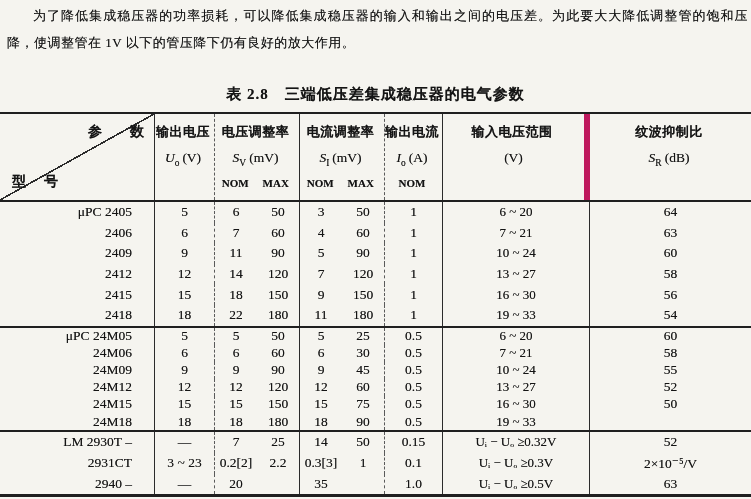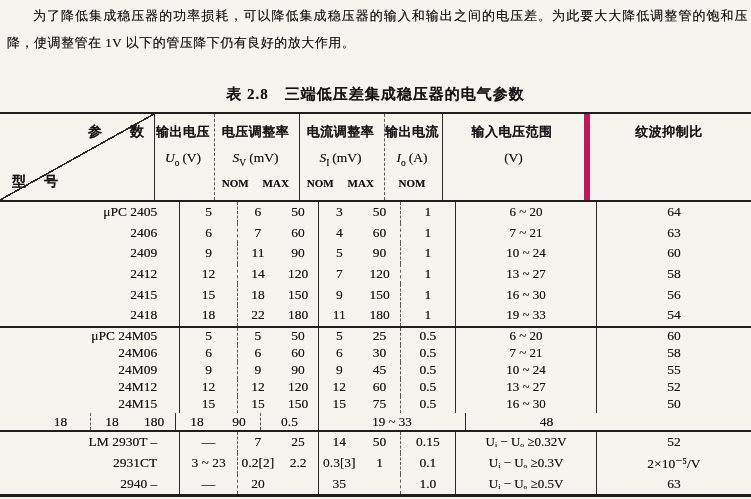--- a/index.html
+++ b/index.html
@@ -47,21 +47,21 @@
   .corner-top{position:absolute;top:9px;right:10px;font-size:14px;font-weight:600;}
   .corner-bottom{position:absolute;bottom:9px;left:12px;font-size:14px;font-weight:600;letter-spacing:2px;}
   .hname{font-size:13px;font-weight:600;text-align:center;letter-spacing:.5px;white-space:nowrap;}
   .hsym{font-size:13.5px;text-align:center;}
   .hsym i{font-style:italic;font-family:"Liberation Serif",serif;}
   .hsym sub{font-size:9.5px;}
   .hunit{margin-left:3px;}
   .hsub{display:flex;font-size:11px;font-weight:600;height:15px;font-family:Liberation Serif, serif;}
   .hsub span{flex:1;text-align:center;}
   
-  .trow{display:flex;padding-left:31px;}
+  .trow{display:flex;}
   .g0 .trow{height:20.6px;}
   .g1 .trow{height:17.1px;}
   .g2 .trow{height:20.7px;}
   .tgroup + .tgroup{border-top:2px solid #1f1f1f;}
   .cell{display:flex;align-items:center;justify-content:center;
         font-size:13.5px;white-space:nowrap;overflow:visible;}
   .c-model{width:155px;justify-content:flex-end;padding-right:22px;
            border-right:1px solid #2b2b2b;}
   .c-uo  {width:60px;border-right:1px dashed #5a5a5a;}
   .c-svn {width:42px;}
@@ -123,20 +123,21 @@
       </div>
 
       <div class="hcell h-in">
         <div class="hname">输入电压范围</div>
         <div class="hsym"><i></i><sub></sub><span class="hunit">(V)</span></div>
         <div class="hsub"></div>
       </div>
 
       <div class="hcell h-rip">
         <div class="hname">纹波抑制比</div>
+        <div class="hsym"><i>S</i><sub>R</sub><span class="hunit">(dB)</span></div>
         <div class="hsub"></div>
       </div>
 
     </div>
 
     <div>
         <div class="tgroup g0">
           <div class="trow">
             <div class="cell c-model">μPC 2405</div>
             <div class="cell c-uo">5</div>
@@ -254,28 +255,28 @@
             <div class="cell c-uo">15</div>
             <div class="cell c-svn">15</div>
             <div class="cell c-svm">150</div>
             <div class="cell c-sin">15</div>
             <div class="cell c-sim">75</div>
             <div class="cell c-io">0.5</div>
             <div class="cell c-in">16 ~ 30</div>
             <div class="cell c-rip">50</div>
           </div>
           <div class="trow">
+            <div class="cell c-model">24M18</div>
             <div class="cell c-uo">18</div>
             <div class="cell c-svn">18</div>
             <div class="cell c-svm">180</div>
             <div class="cell c-sin">18</div>
             <div class="cell c-sim">90</div>
             <div class="cell c-io">0.5</div>
             <div class="cell c-in">19 ~ 33</div>
-            <div class="cell c-rip">48</div>
           </div>
         </div>
         <div class="tgroup g2">
           <div class="trow">
             <div class="cell c-model">LM 2930T –</div>
             <div class="cell c-uo">—</div>
             <div class="cell c-svn">7</div>
             <div class="cell c-svm">25</div>
             <div class="cell c-sin">14</div>
             <div class="cell c-sim">50</div>

